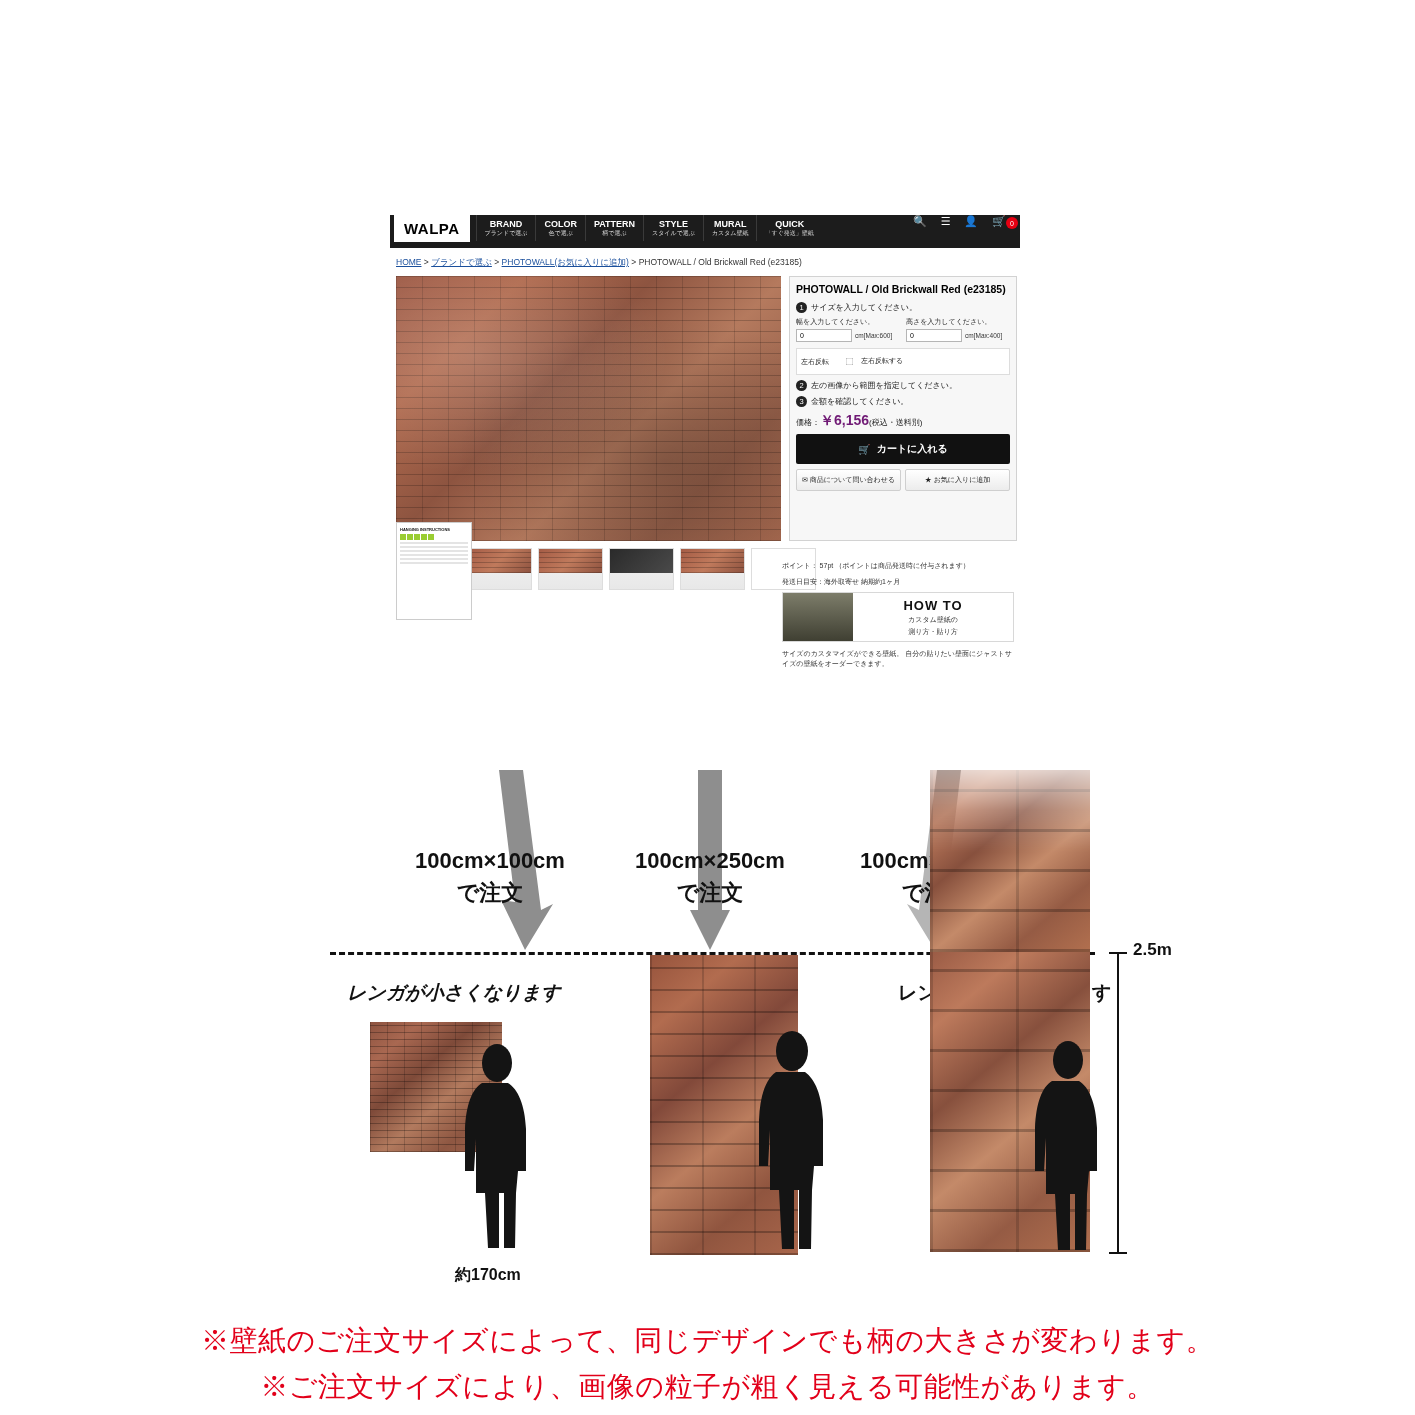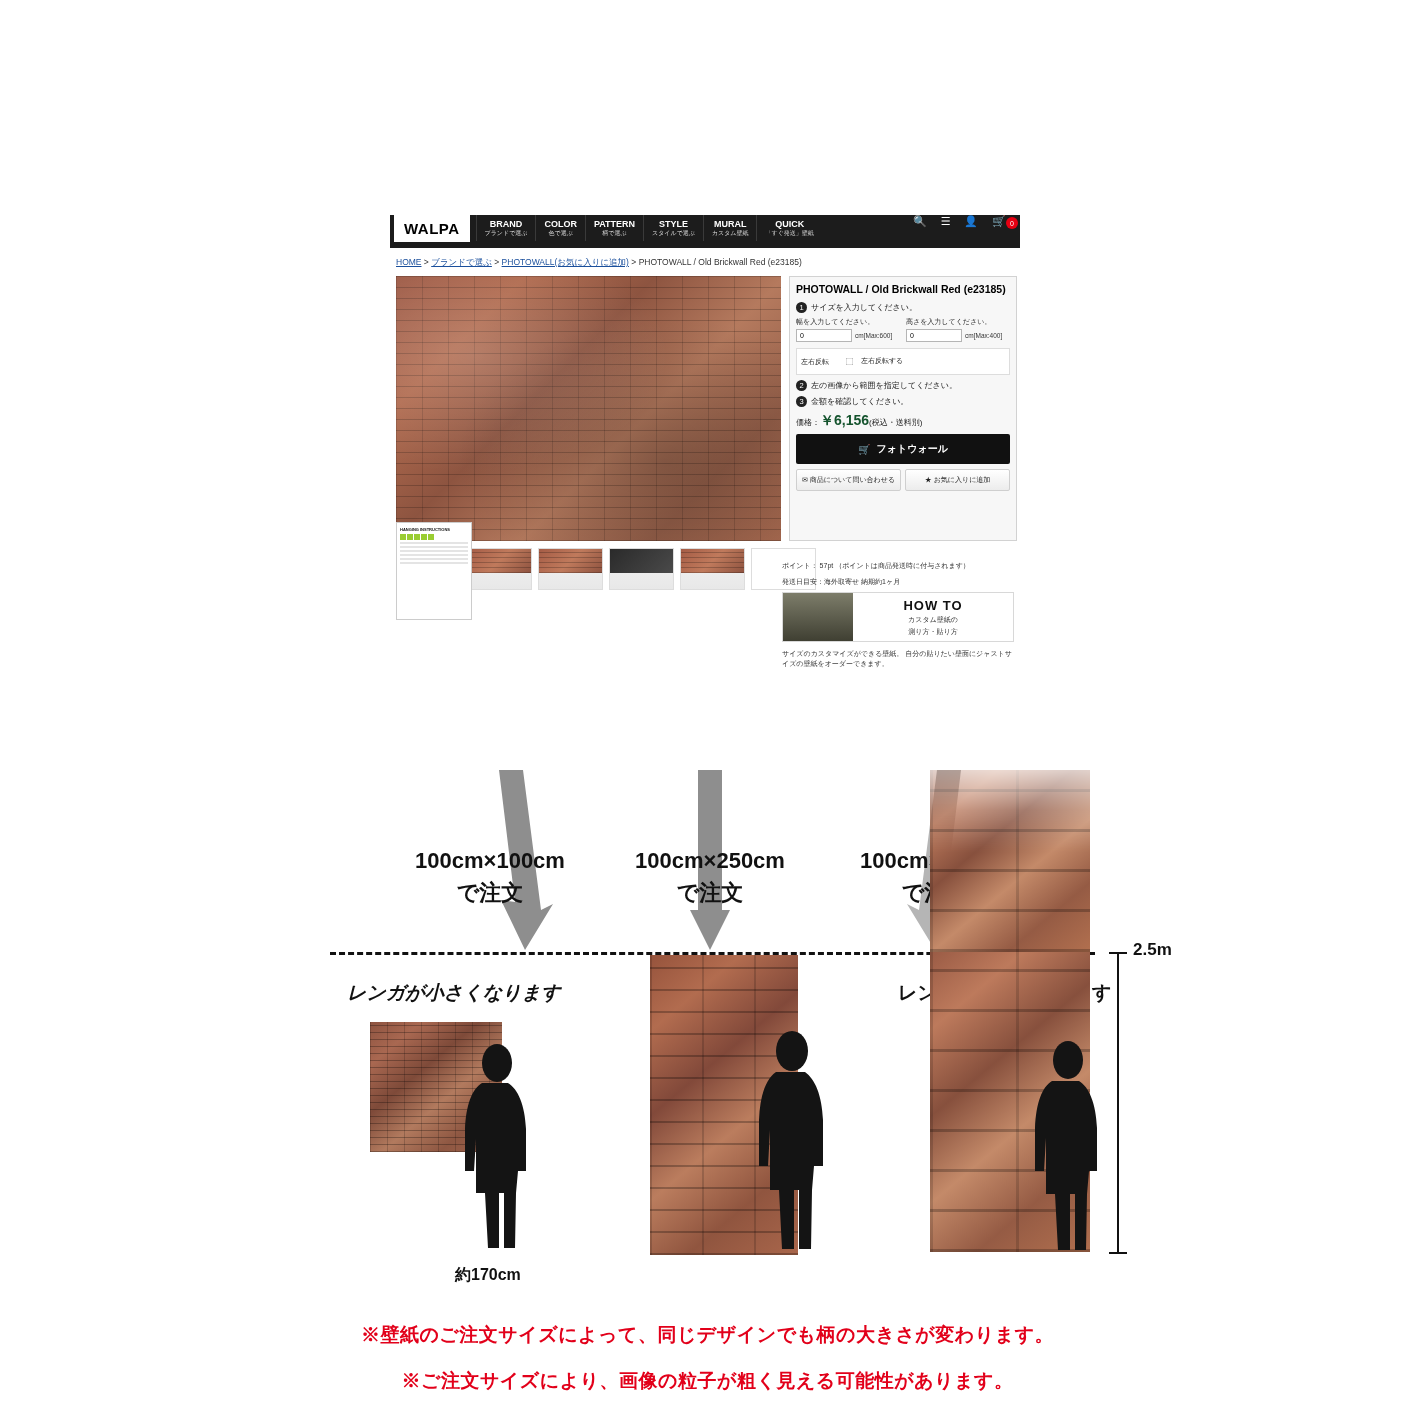--- a/index.html
+++ b/index.html
@@ -94,21 +94,21 @@
   .field input{
     width:56px;height:13px;font-size:7px;border:1px solid #b5b5b5;background:#fff;
     padding:0 3px;box-sizing:border-box;
   }
   .field .unit{font-size:6.5px;color:#333;}
   .subbox{
     border:1px solid #ddd;background:#fff;margin-top:6px;padding:3px 4px;
     display:flex;align-items:center;gap:10px;font-size:7px;
   }
   .price{font-size:14px;font-weight:bold;margin:5px 0 3px;}
-  .price .yen{color:#14532d;}
+  .price .yen{color:#701a75;}
   .price .small{font-size:8px;font-weight:normal;}
   .cartbtn{
     background:#111;color:#fff;text-align:center;font-size:10px;font-weight:bold;
     padding:8px 0;margin:4px 0 5px;border-radius:2px;
     display:flex;align-items:center;justify-content:center;gap:6px;
   }
   .twobtn{display:flex;gap:4px;}
   .twobtn div{
     flex:1;border:1px solid #cfcfcf;background:linear-gradient(#fff,#ececec);
     font-size:7px;text-align:center;padding:5px 0;border-radius:2px;
@@ -198,21 +198,21 @@
 
   
   .person{position:absolute;}
   .person svg{display:block;}
 
   .approx{position:absolute;font-size:16px;font-weight:bold;}
 
   
   .warn{
     position:absolute;left:0;width:100%;text-align:center;
-    color:#e2001a;font-size:19px;font-weight:bold;letter-spacing:.5px;
+    color:#e2001a;font-size:28px;font-weight:normal;letter-spacing:.5px;
   }
 </style>
 </head>
 <body>
 
 <div class="page">
 
 
 
   <div class="browser">
@@ -309,21 +309,21 @@
           <span class="num">3</span>
           <span>金額を確認してください。</span>
         </div>
 
         <div class="price">
           <span class="small">価格：</span><span class="yen">￥6,156</span><span class="small">(税込・送料別)</span>
         </div>
 
         <div class="cartbtn">
           <span>🛒</span>
-          <span>フォトウォール</span>
+          <span>カートに入れる</span>
         </div>
 
         <div class="twobtn">
           <div>
             <span>✉</span>
             <span>商品について問い合わせる</span>
           </div>
           <div>
             <span>★</span>
             <span>お気に入りに追加</span>

